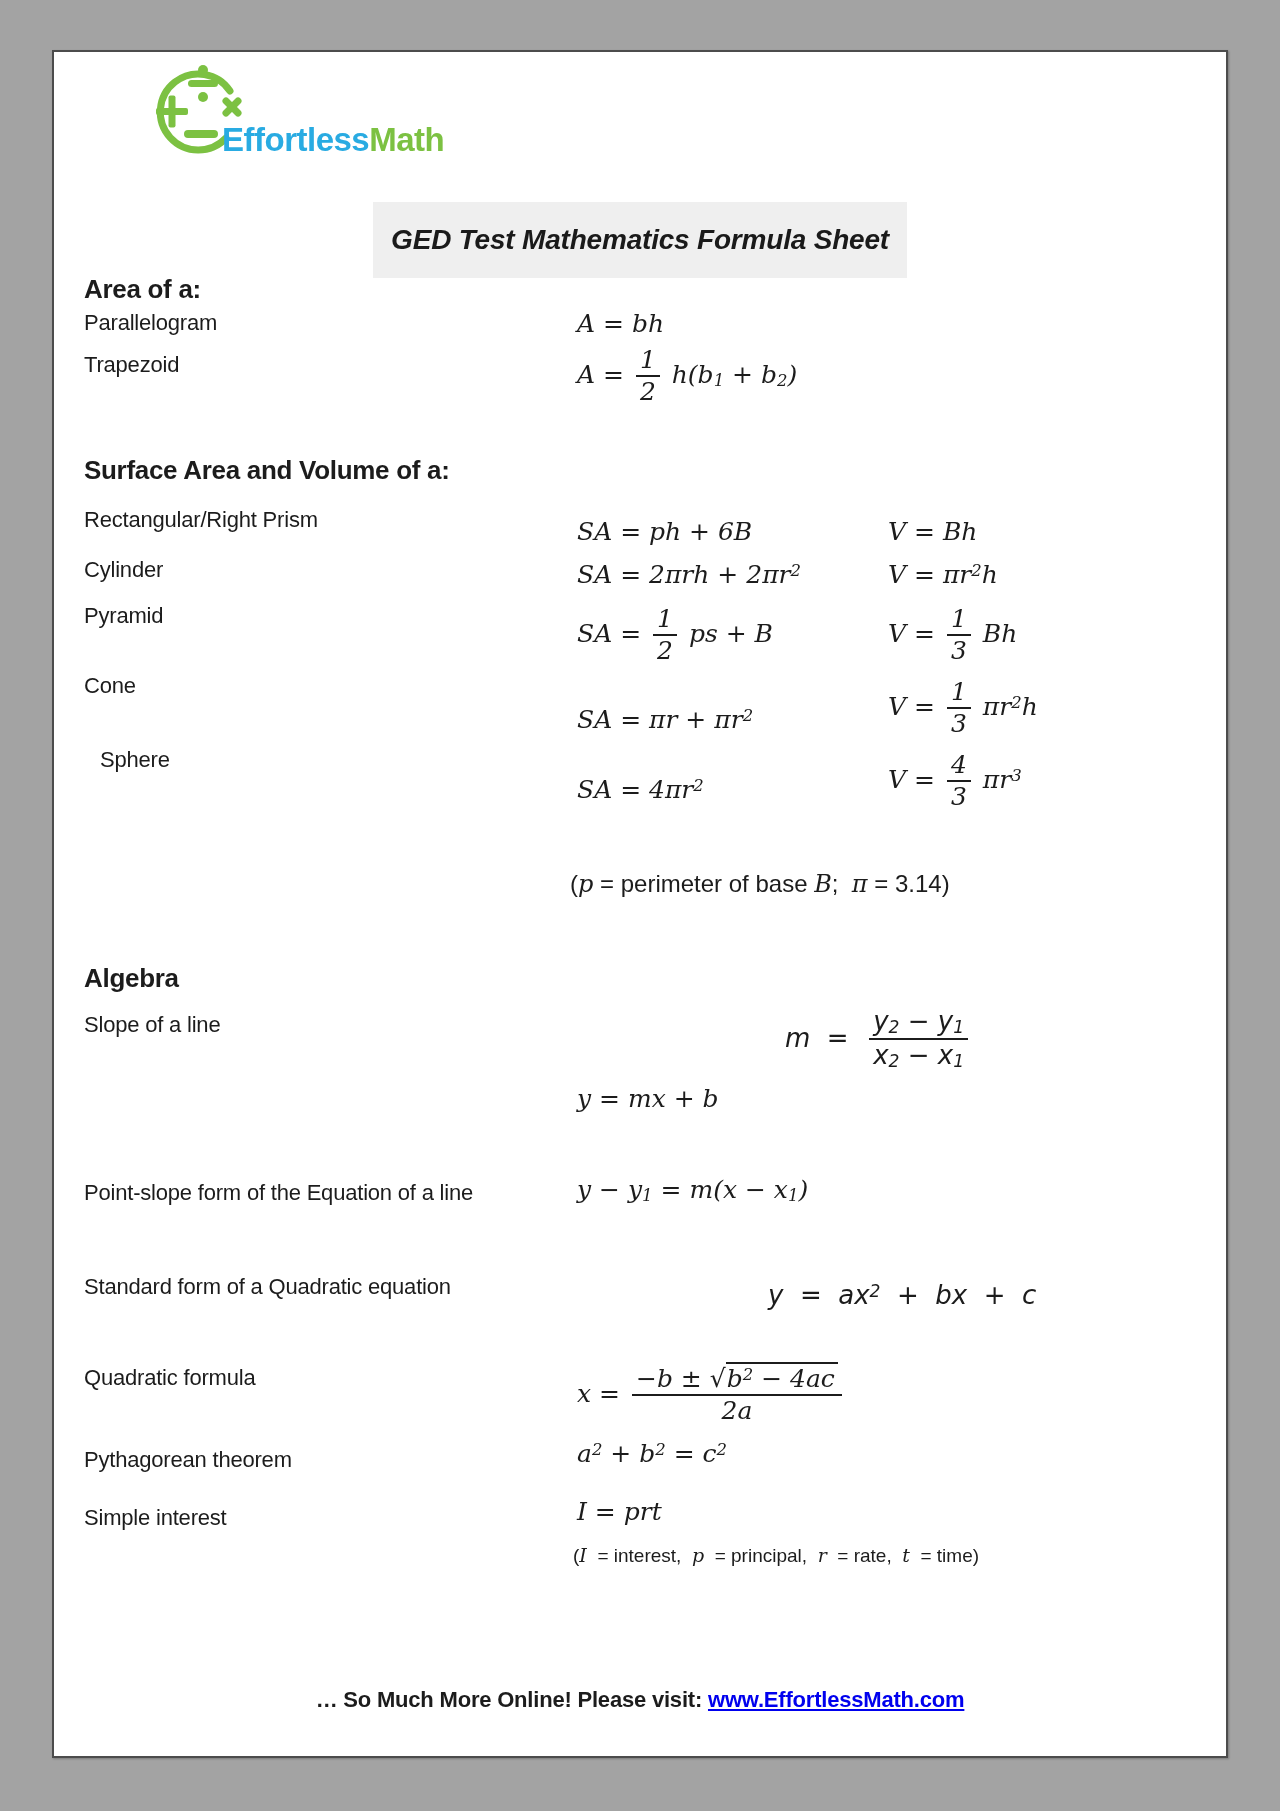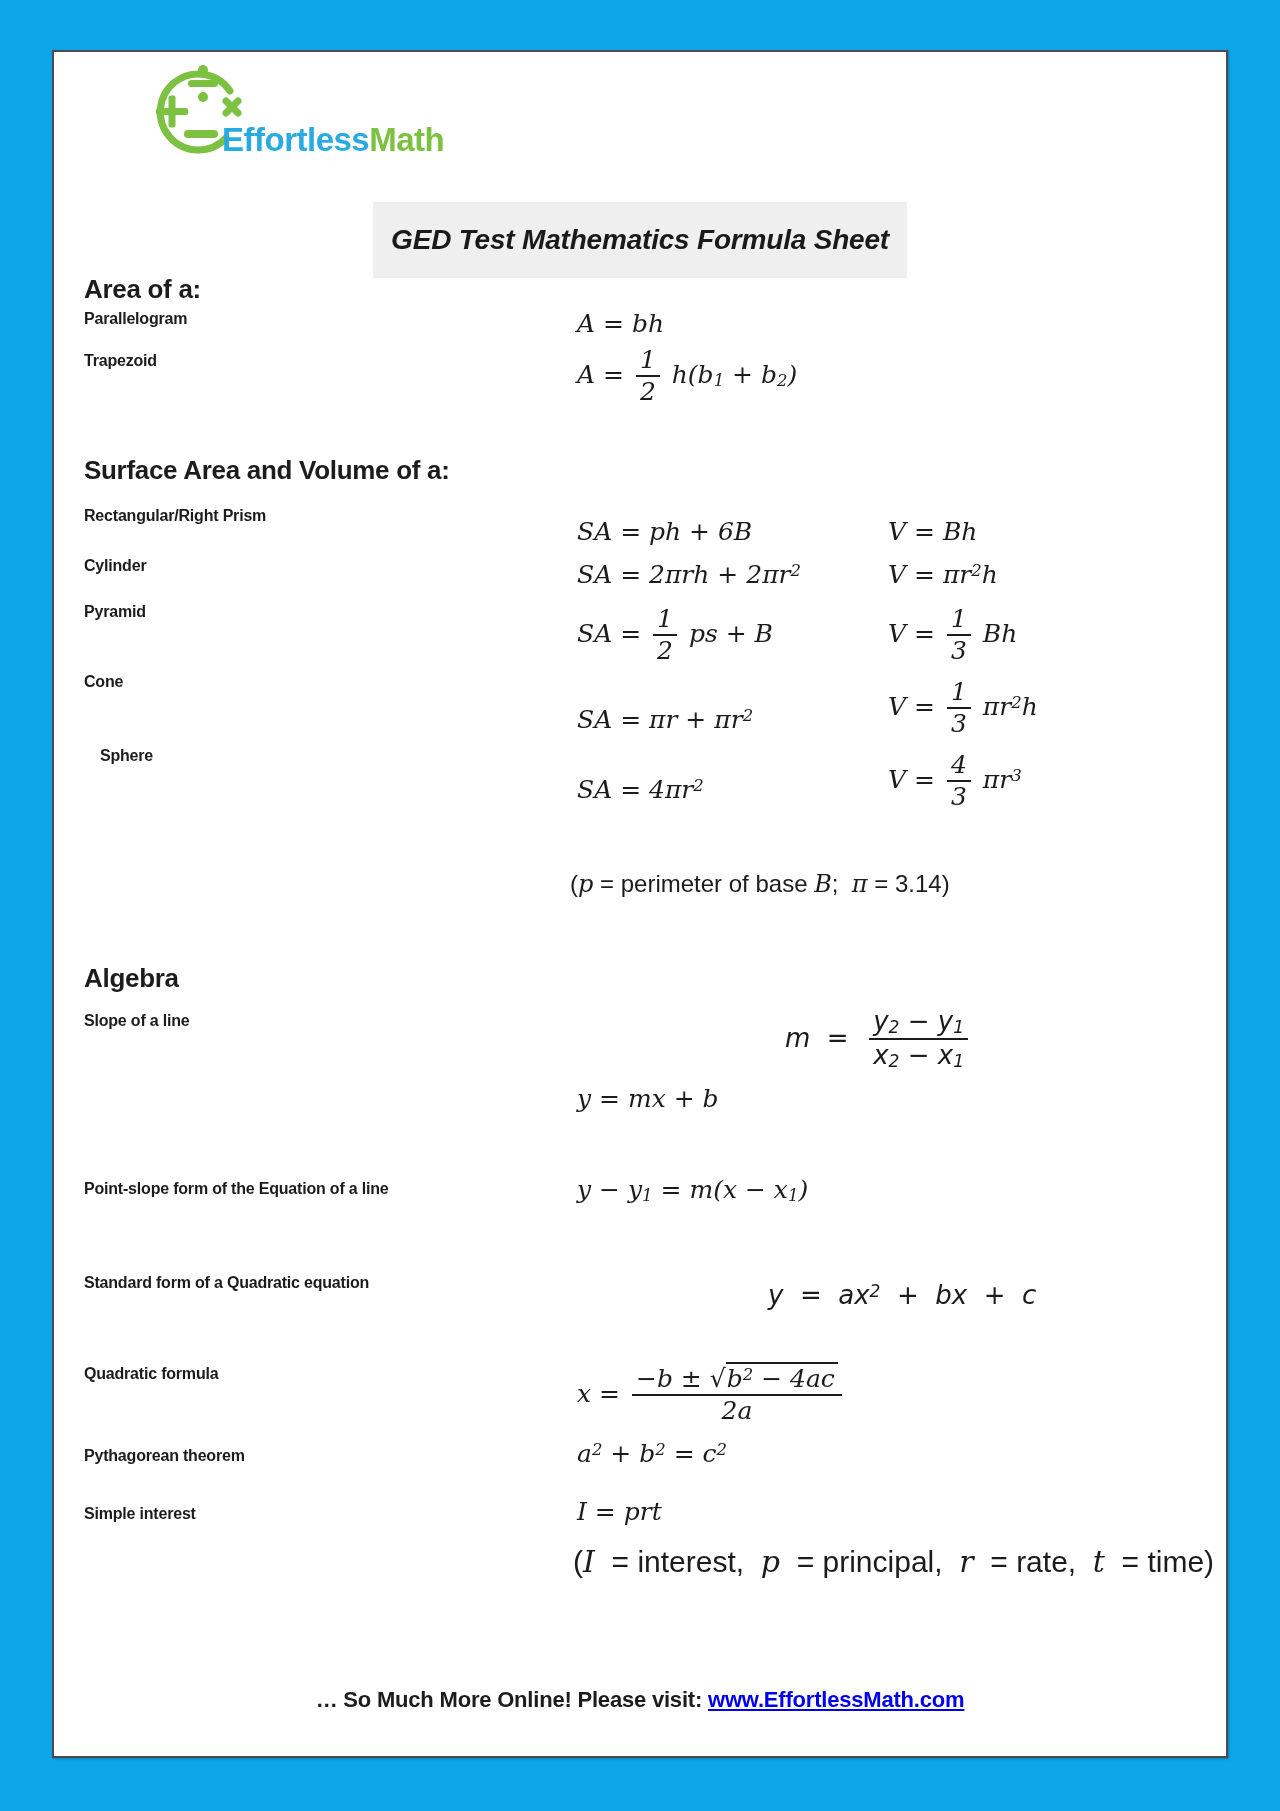--- a/index.html
+++ b/index.html
@@ -1,29 +1,29 @@
 <!DOCTYPE html>
 <html><head>
 <meta charset="utf-8">
 <style>
   html,body{margin:0;padding:0;background:#ffffff;}
-  .page{position:relative;width:1280px;height:1811px;background:#0ea5e9;
+  .page{position:relative;width:1280px;height:1811px;background:#a3a3a3;
         font-family:"Liberation Sans",sans-serif;color:#1c1c1c;overflow:hidden;}
   .sheet{position:absolute;left:52px;top:50px;width:1176px;height:1708px;
          box-sizing:border-box;border:2px solid #4c4c4c;background:#ffffff;
          box-shadow:1px 1px 2px rgba(0,0,0,.25);}
   .abs{position:absolute;white-space:nowrap;line-height:1.15;}
   .h2{font-weight:bold;font-size:26px;letter-spacing:-0.3px;}
   .h1{font-weight:bold;font-size:26px;letter-spacing:-0.3px;}
-  .label{font-size:16px;letter-spacing:-0.2px;font-weight:bold;}
+  .label{font-size:22px;letter-spacing:-0.2px;}
   .math{font-family:"DejaVu Serif",serif;font-style:italic;font-size:25px;}
   .maths{font-family:"DejaVu Sans",sans-serif;font-style:italic;font-size:26px;}
   .note{font-size:24px;}
   .note i{font-family:"DejaVu Serif",serif;font-style:italic;}
-  .note2{font-size:30px;}
+  .note2{font-size:19px;}
   .note2 i{font-family:"DejaVu Serif",serif;font-style:italic;}
   sub,sup{font-size:66%;}
   sup{vertical-align:38%;}
   sub{vertical-align:-18%;}
   .frac{display:inline-flex;flex-direction:column;text-align:center;
         vertical-align:middle;margin:0 4px;}
   .frac .n{display:block;border-bottom:2px solid #1c1c1c;padding:0 4px 2px;line-height:1.05;}
   .frac .d{display:block;padding:2px 4px 0;line-height:1.05;}
   .ol{border-top:2px solid #1c1c1c;padding:0 3px 0 1px;}
   .titlewrap{position:absolute;left:0;right:0;top:202px;text-align:center;}

